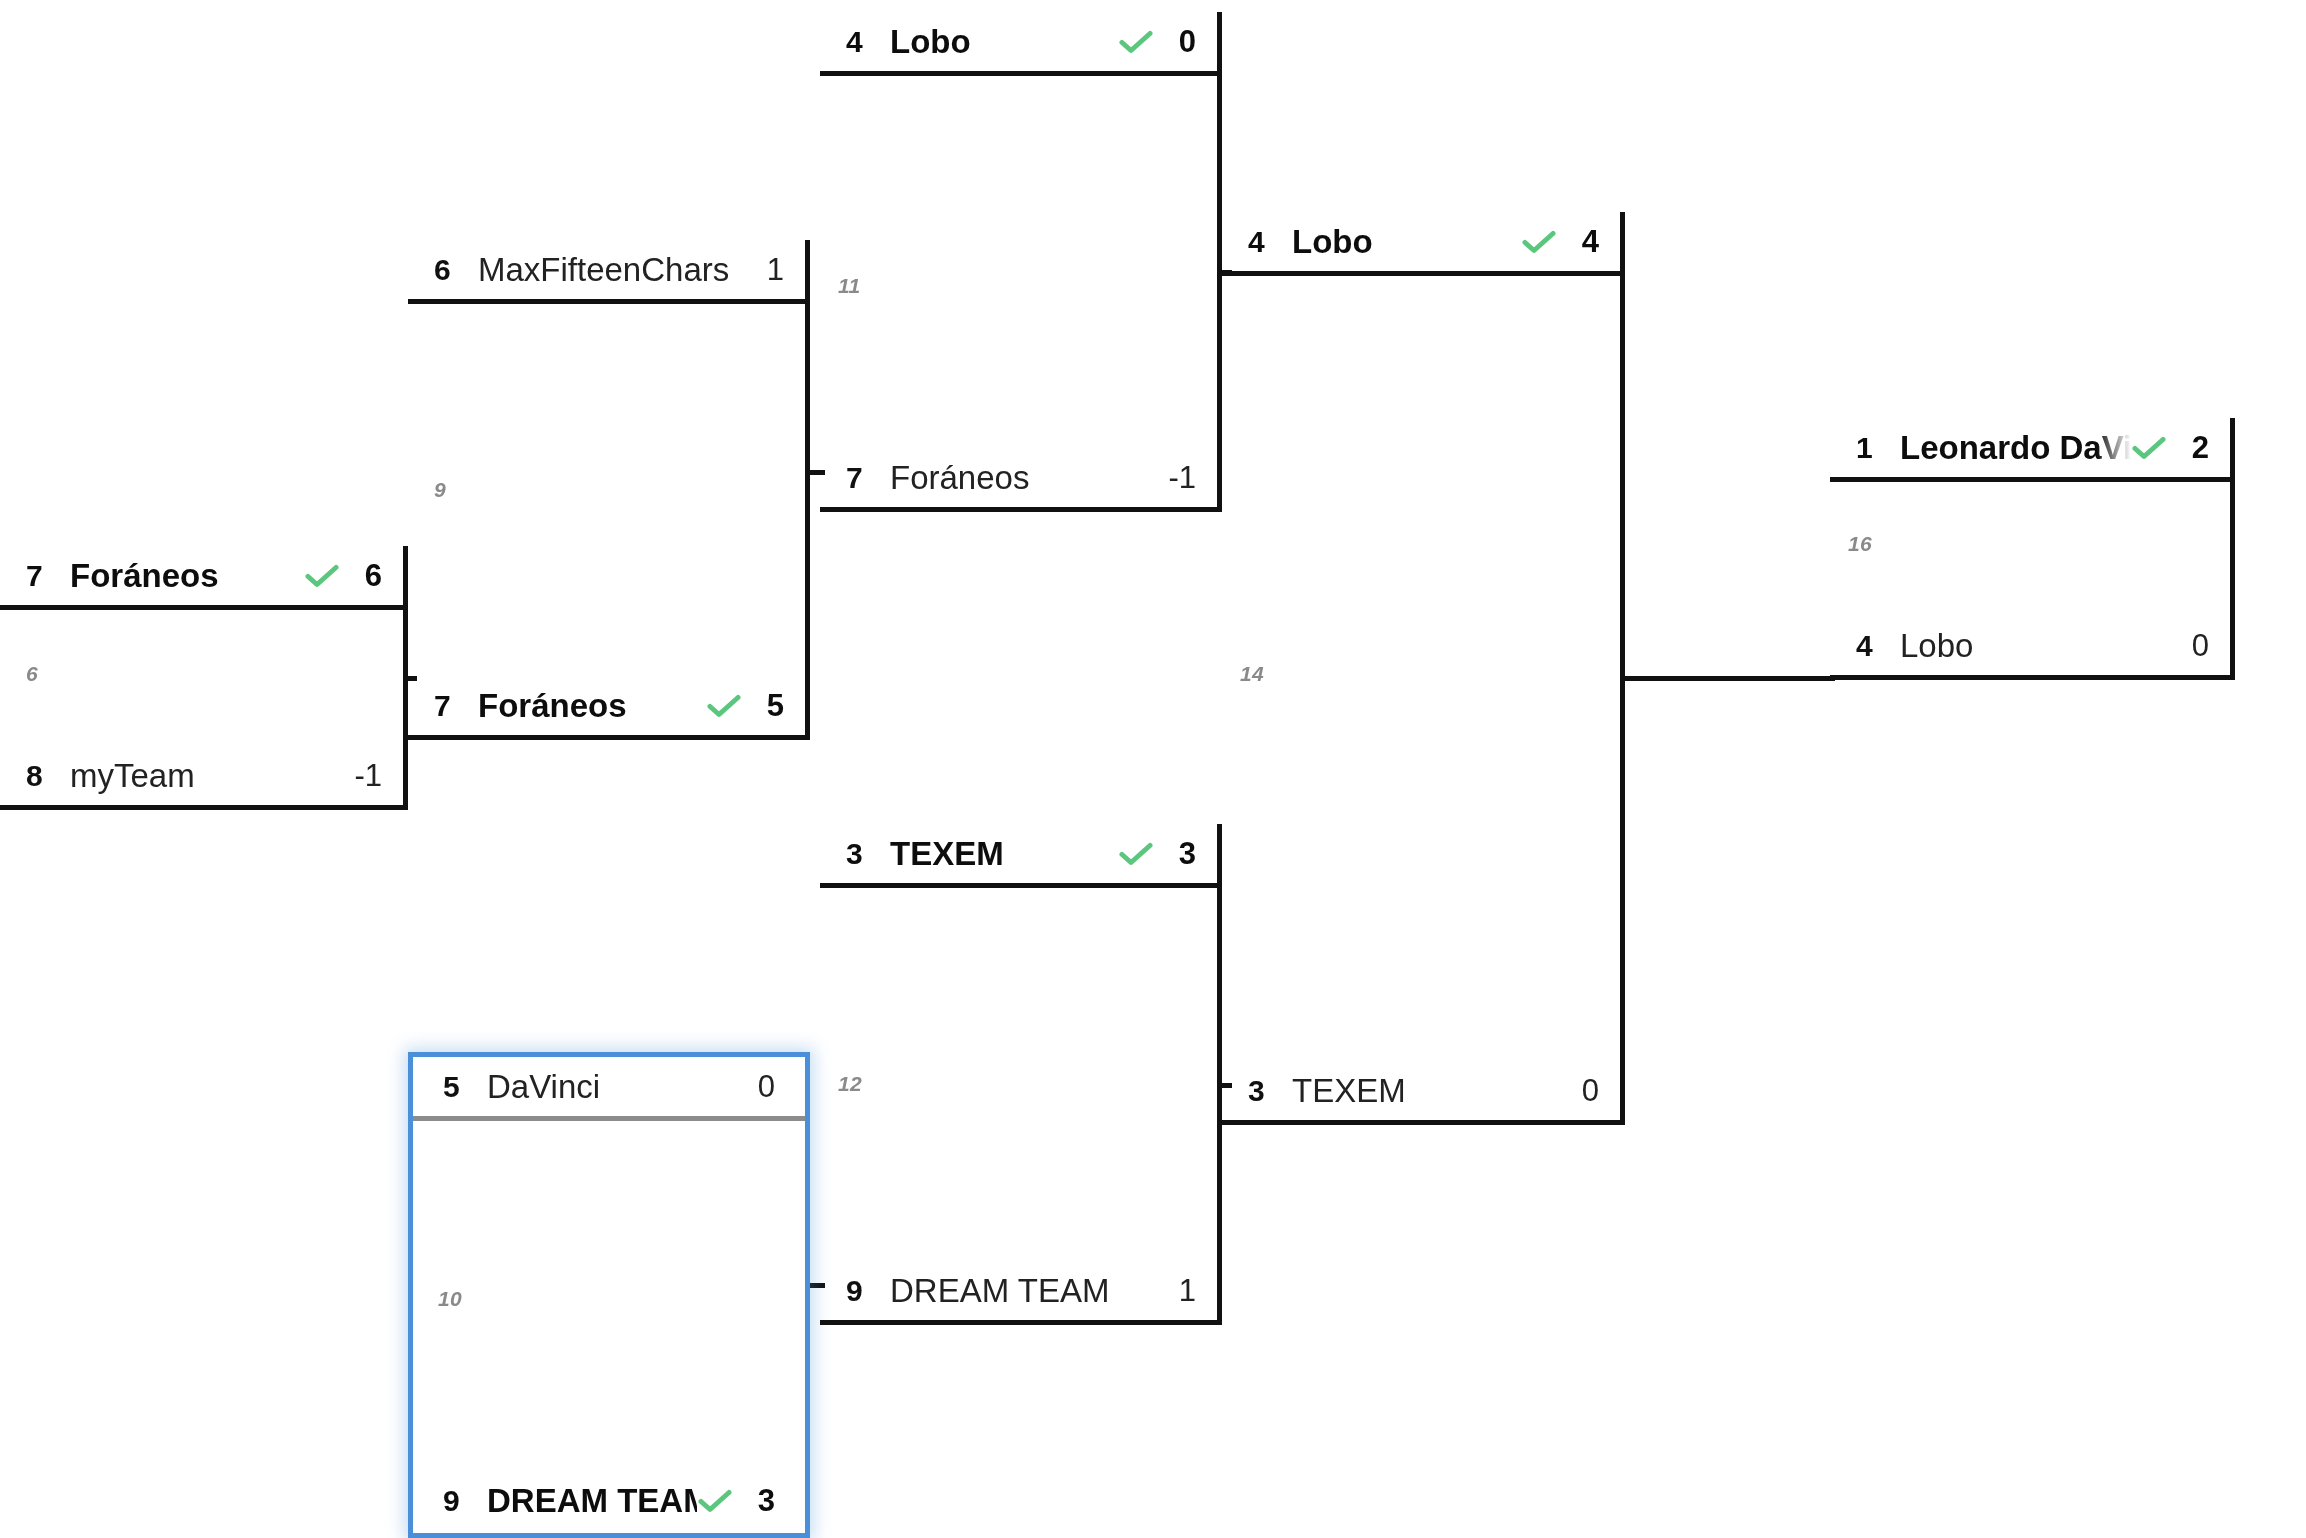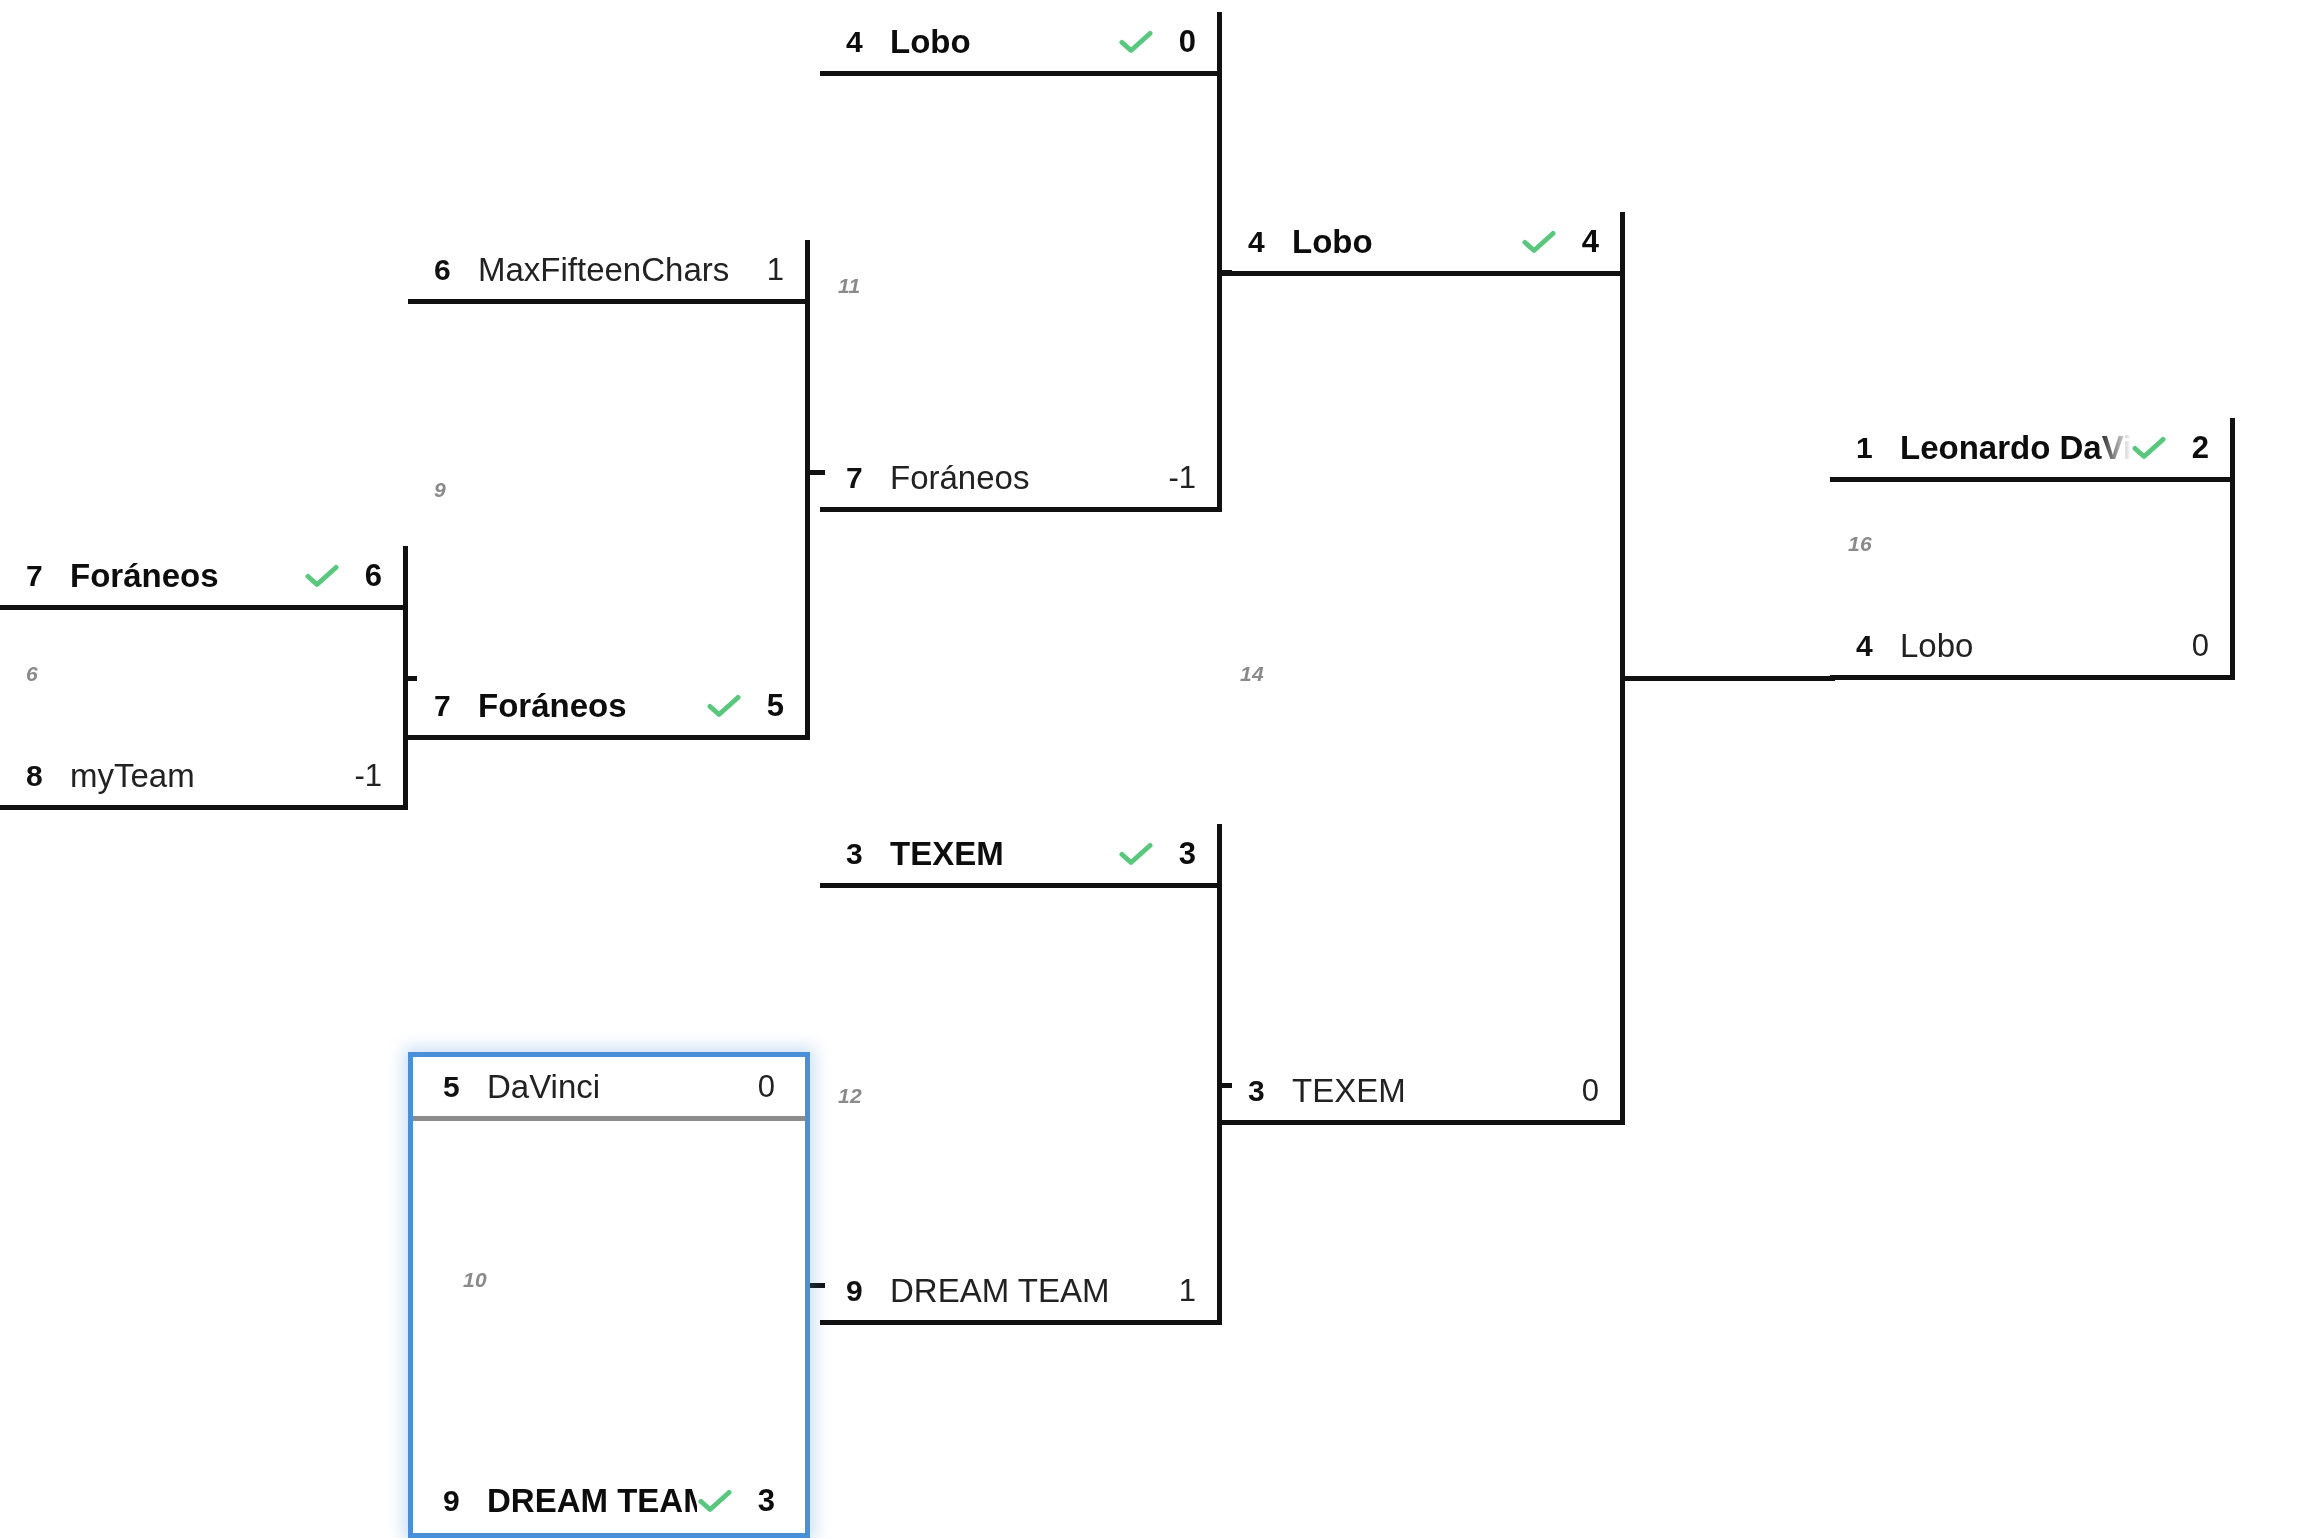--- a/index.html
+++ b/index.html
@@ -150,21 +150,21 @@
 
   <div class="match sel" style="left:408px;top:1052px;width:402px;height:486px;">
     <div class="frame"></div>
 
     <div class="slot top" style="top:5px;left:5px;right:5px;">
       <span class="seed">5</span>
       <span class="name">DaVinci</span>
       <span class="score">0</span>
     </div>
 
-    <div class="mid" style="left:30px;top:216px;margin-left:25px;">10</div>
+    <div class="mid" style="left:30px;top:235px;">10</div>
 
     <div class="slot bottom winner" style="bottom:5px;left:5px;right:5px;">
       <span class="seed">9</span>
       <span class="name">DREAM TEAM</span>
       <span class="check">
         <svg width="34" height="24" viewBox="0 0 34 24">
             <path d="M3 12.5 L12 20.5 L31 3.5" fill="none" stroke="#5bc77e" stroke-width="5" stroke-linecap="round" stroke-linejoin="round"></path>
           </svg>
       </span>
       <span class="score">3</span>
@@ -201,21 +201,21 @@
       <span class="seed">3</span>
       <span class="name">TEXEM</span>
       <span class="check">
         <svg width="34" height="24" viewBox="0 0 34 24">
             <path d="M3 12.5 L12 20.5 L31 3.5" fill="none" stroke="#5bc77e" stroke-width="5" stroke-linecap="round" stroke-linejoin="round"></path>
           </svg>
       </span>
       <span class="score">3</span>
     </div>
 
-    <div class="mid" style="left:18px;top:260px;">12</div>
+    <div class="mid" style="left:18px;top:248px;">12</div>
 
     <div class="slot bottom">
       <span class="seed">9</span>
       <span class="name">DREAM TEAM</span>
       <span class="score">1</span>
     </div>
   </div>
 
   <div class="match" style="left:1222px;top:212px;width:403px;height:913px;">
     <div class="frame"></div>

